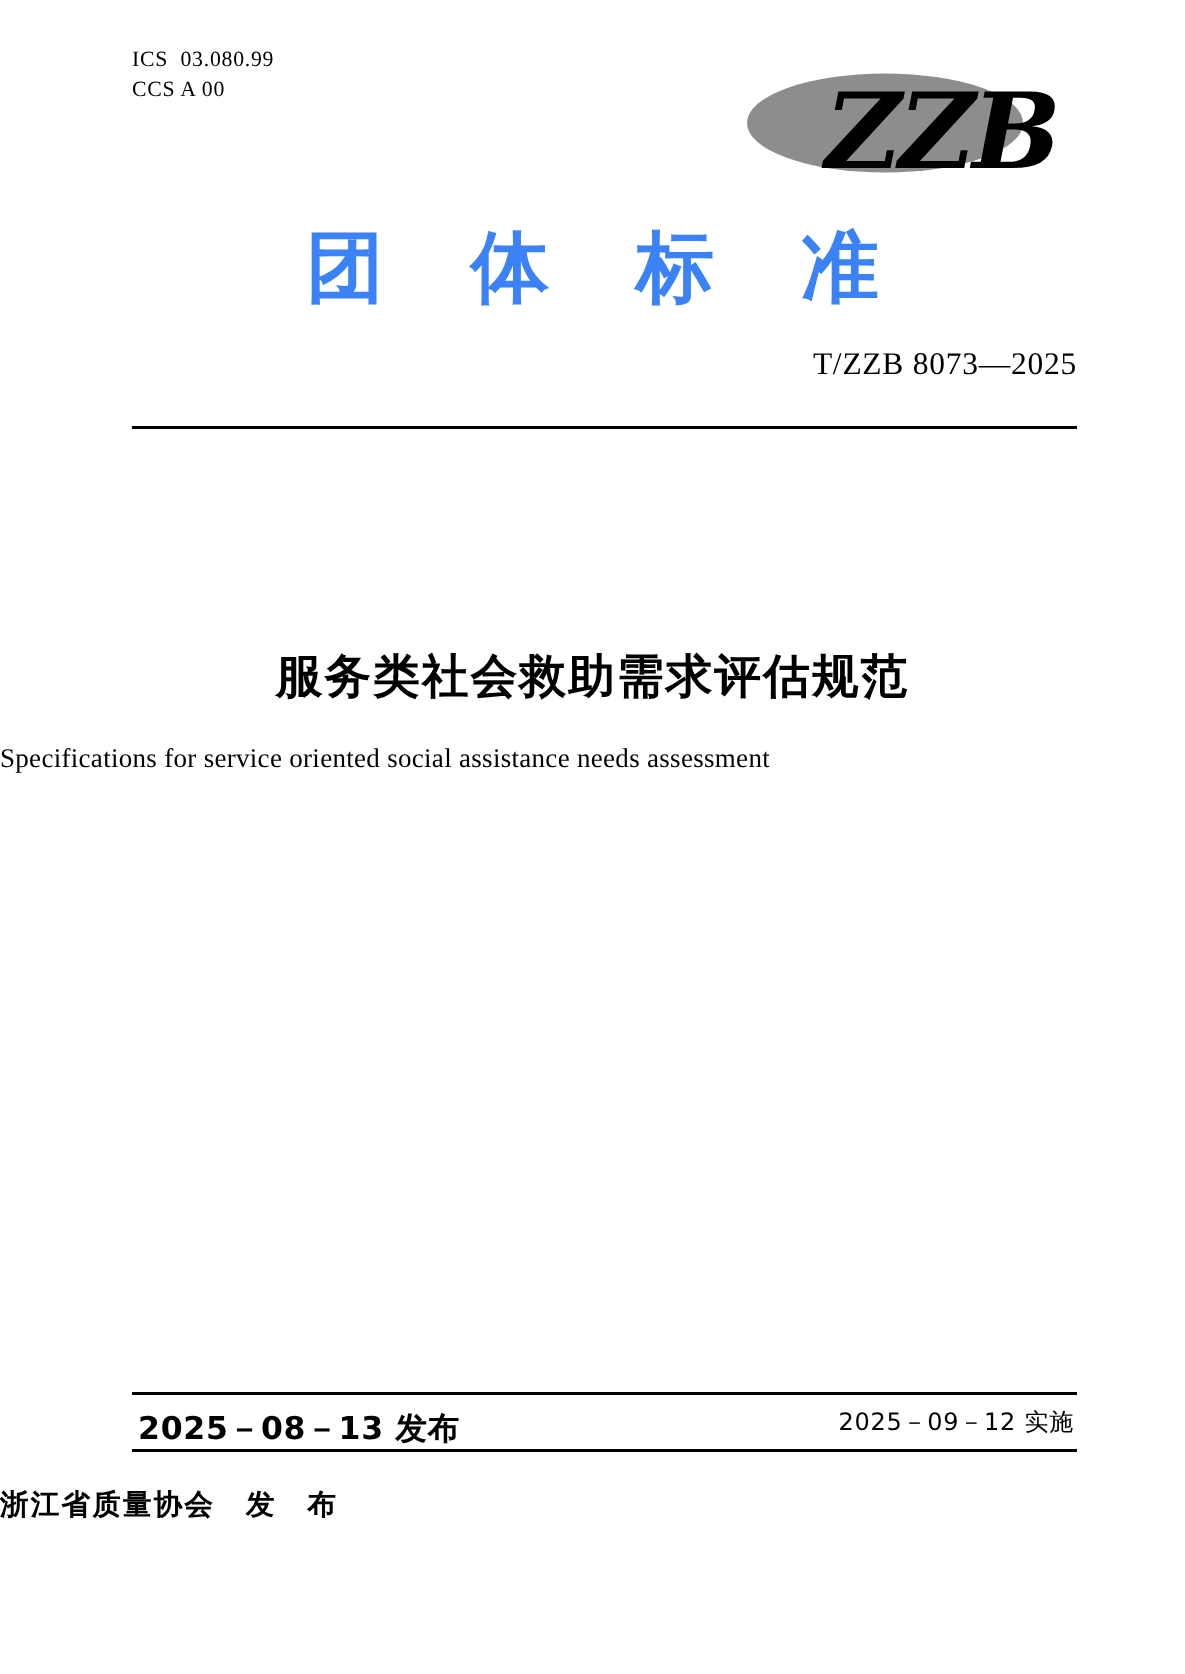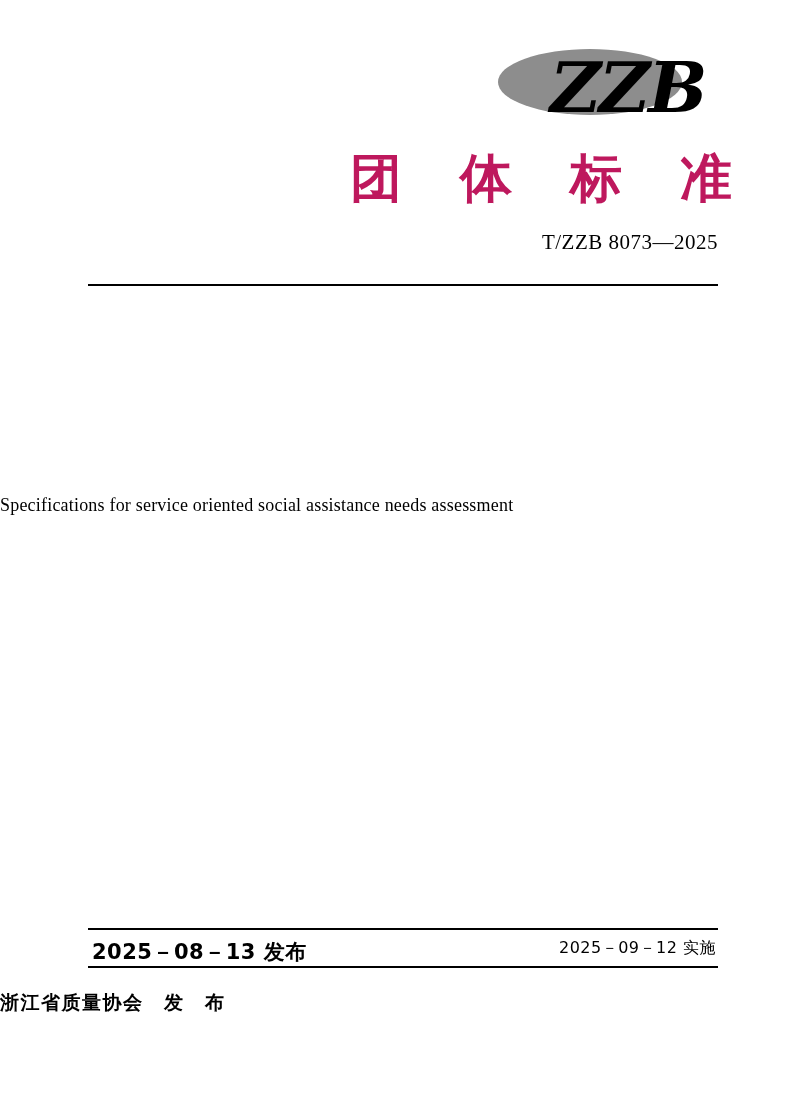--- a/index.html
+++ b/index.html
@@ -46,27 +46,27 @@
     height: 86px;
   }
   .logo svg { display: block; }
 
   
   .doc-kind {
     position: absolute;
     left: 0;
     right: 0;
     top: 144px;
-    text-align: right;
+    text-align: center;
     font-family: "DejaVu Sans", sans-serif;
     font-weight: bold;
     font-size: 52px;
     letter-spacing: 58px;
     text-indent: 58px;
-    color: #be185d;
+    color: #3b82f6;
   }
 
   
   .std-no {
     position: absolute;
     right: 72px;
     top: 230px;
     font-family: "Liberation Serif", serif;
     font-size: 21px;
     letter-spacing: 0.5px;
@@ -149,34 +149,39 @@
     font-weight: bold;
     font-size: 19px;
     letter-spacing: 1.5px;
   }
 </style>
 </head>
 <body>
 
 <div class="page">
 
+  <div class="codes">
+    <div>ICS  03.080.99</div>
+    <div>CCS A 00</div>
+  </div>
 
   <div class="logo">
     <svg width="220" height="86" viewBox="0 0 220 86" xmlns="http://www.w3.org/2000/svg">
       <ellipse cx="92" cy="40" rx="92" ry="33" fill="#8d8d8d"></ellipse>
       <text x="52" y="70" font-family="DejaVu Serif, serif" font-size="70" font-weight="bold" font-style="italic" fill="#000000" letter-spacing="-2">ZZB</text>
     </svg>
   </div>
 
   <div class="doc-kind">团体标准</div>
 
   <div class="std-no">T/ZZB 8073—2025</div>
 
   <div class="rule-top"></div>
 
+  <div class="title-cn">服务类社会救助需求评估规范</div>
   <div class="title-en">Specifications for service oriented social assistance needs assessment</div>
 
   <div class="rule-bottom"></div>
   <div class="date-issue">2025－08－13 发布</div>
   <div class="date-impl">2025－09－12 实施</div>
   <div class="rule-bottom2"></div>
   <div class="publisher">浙江省质量协会　发　布</div>
 
 </div>
 

